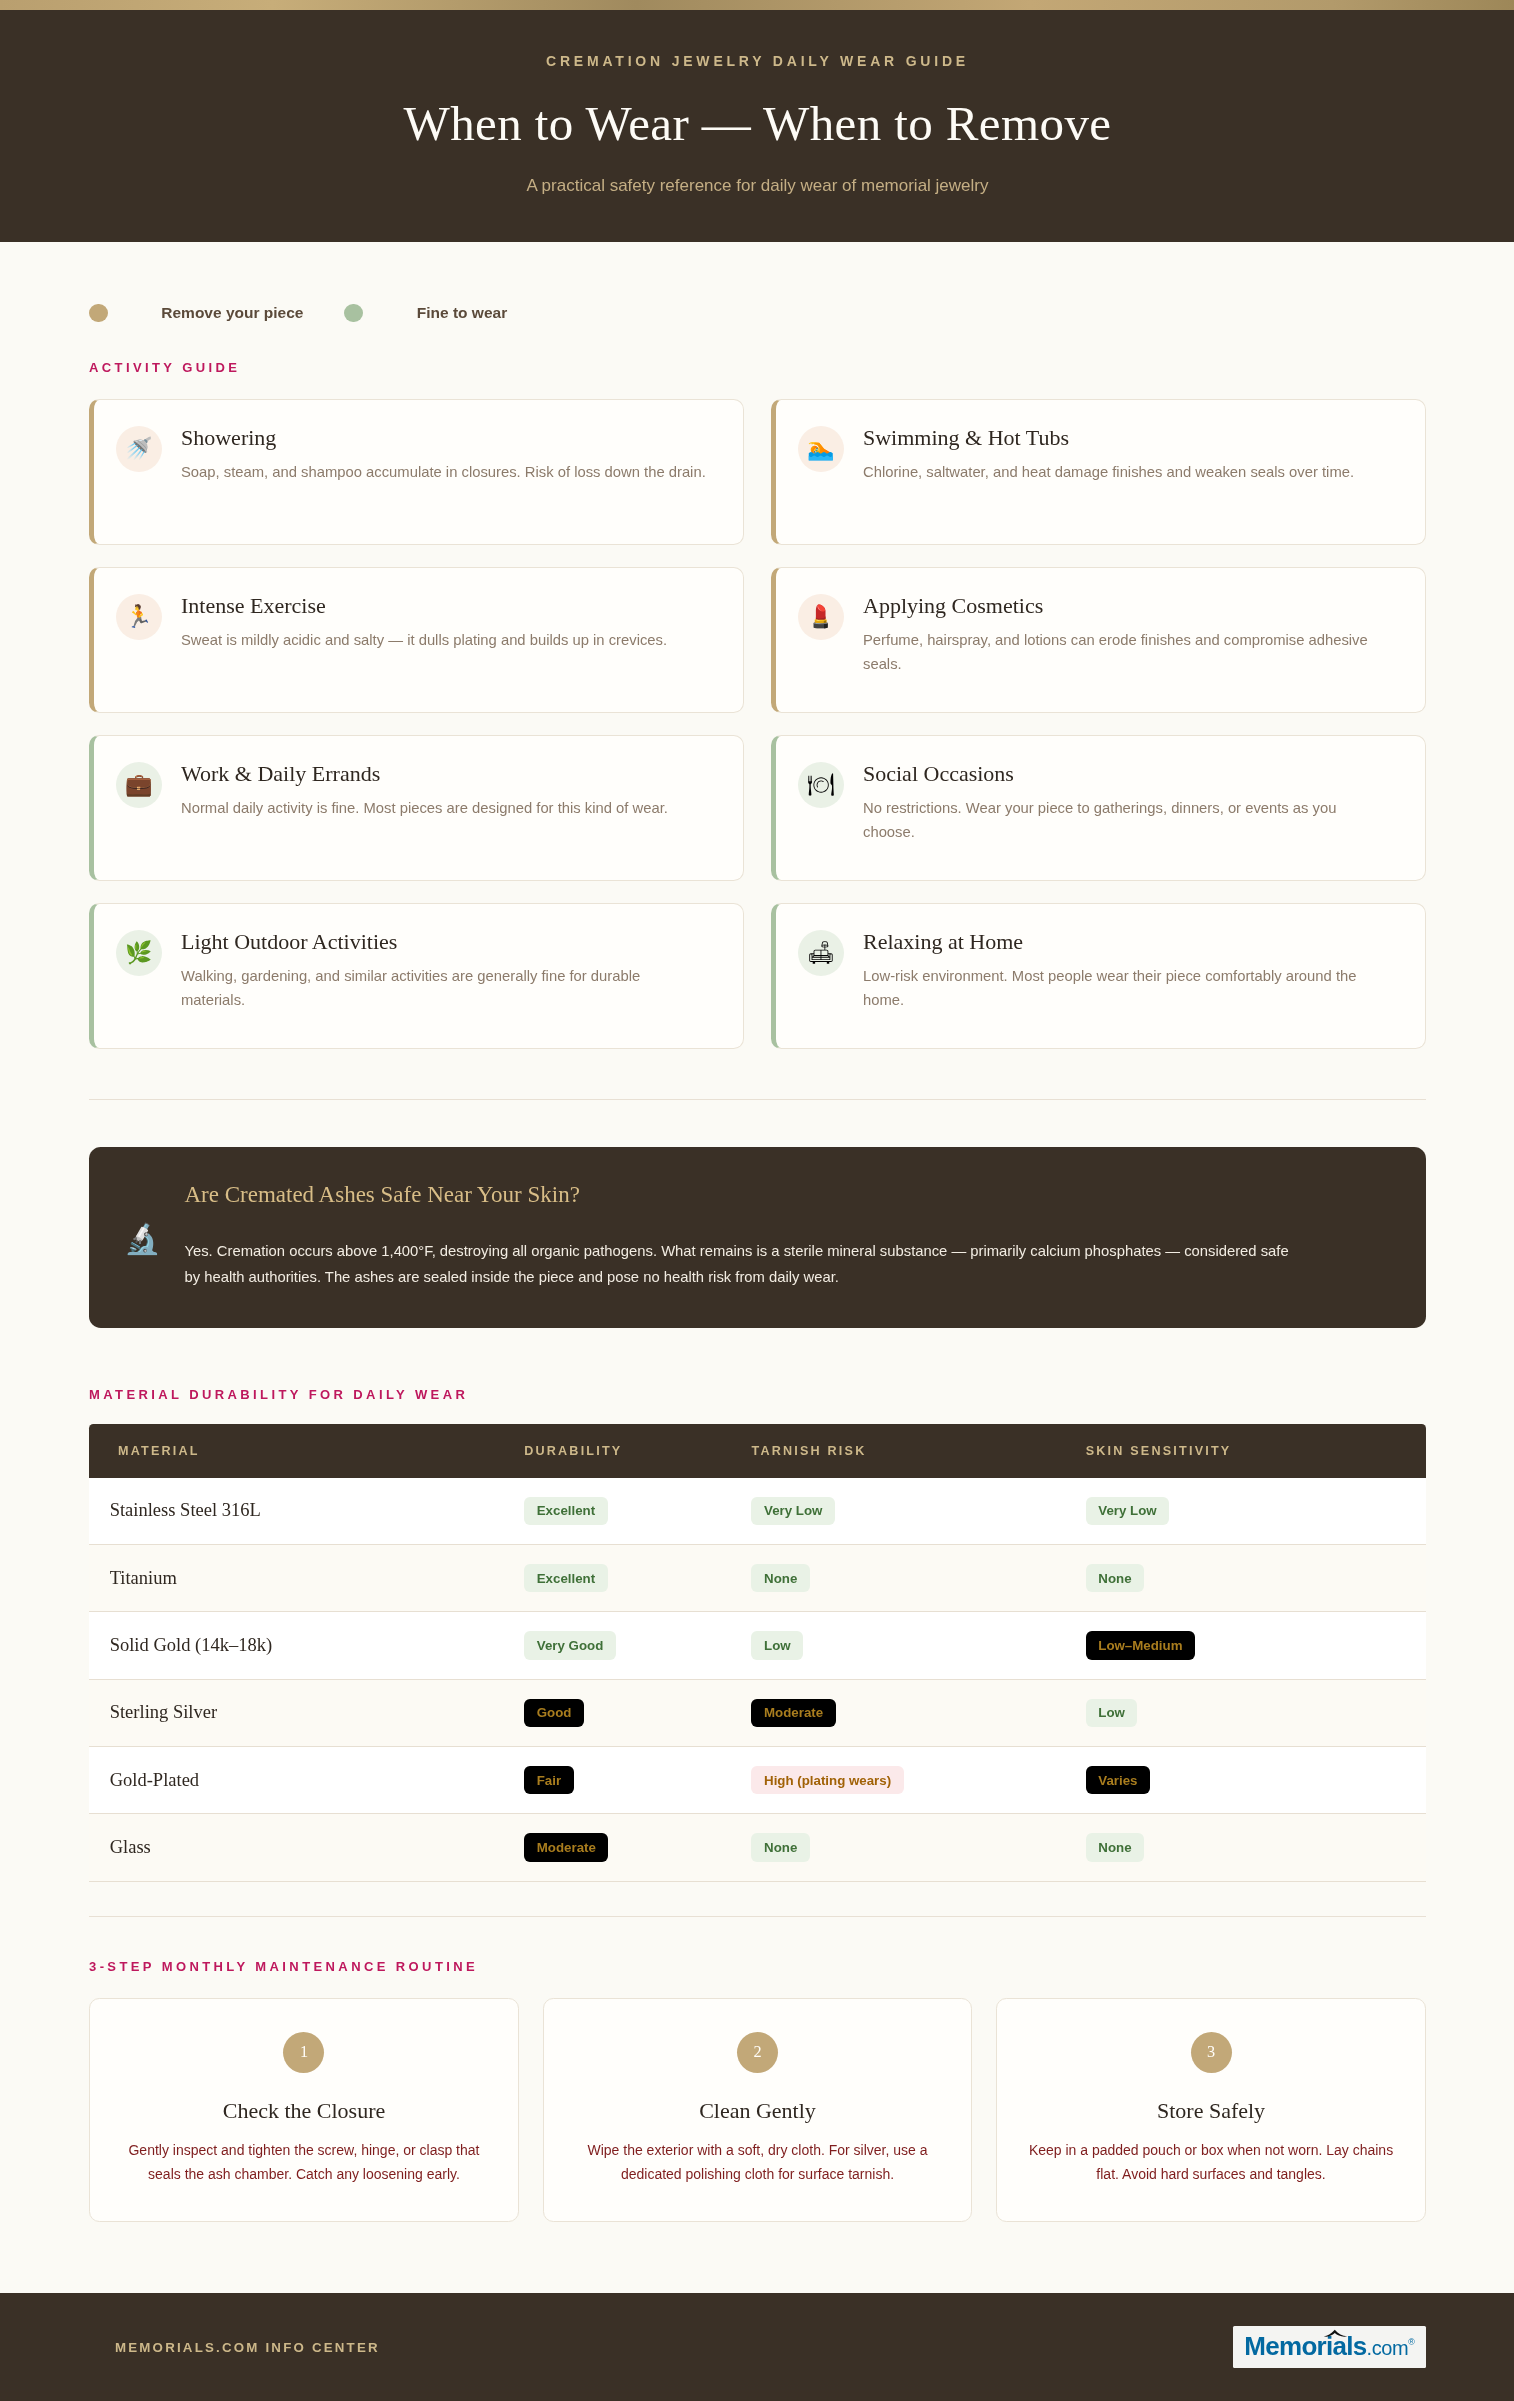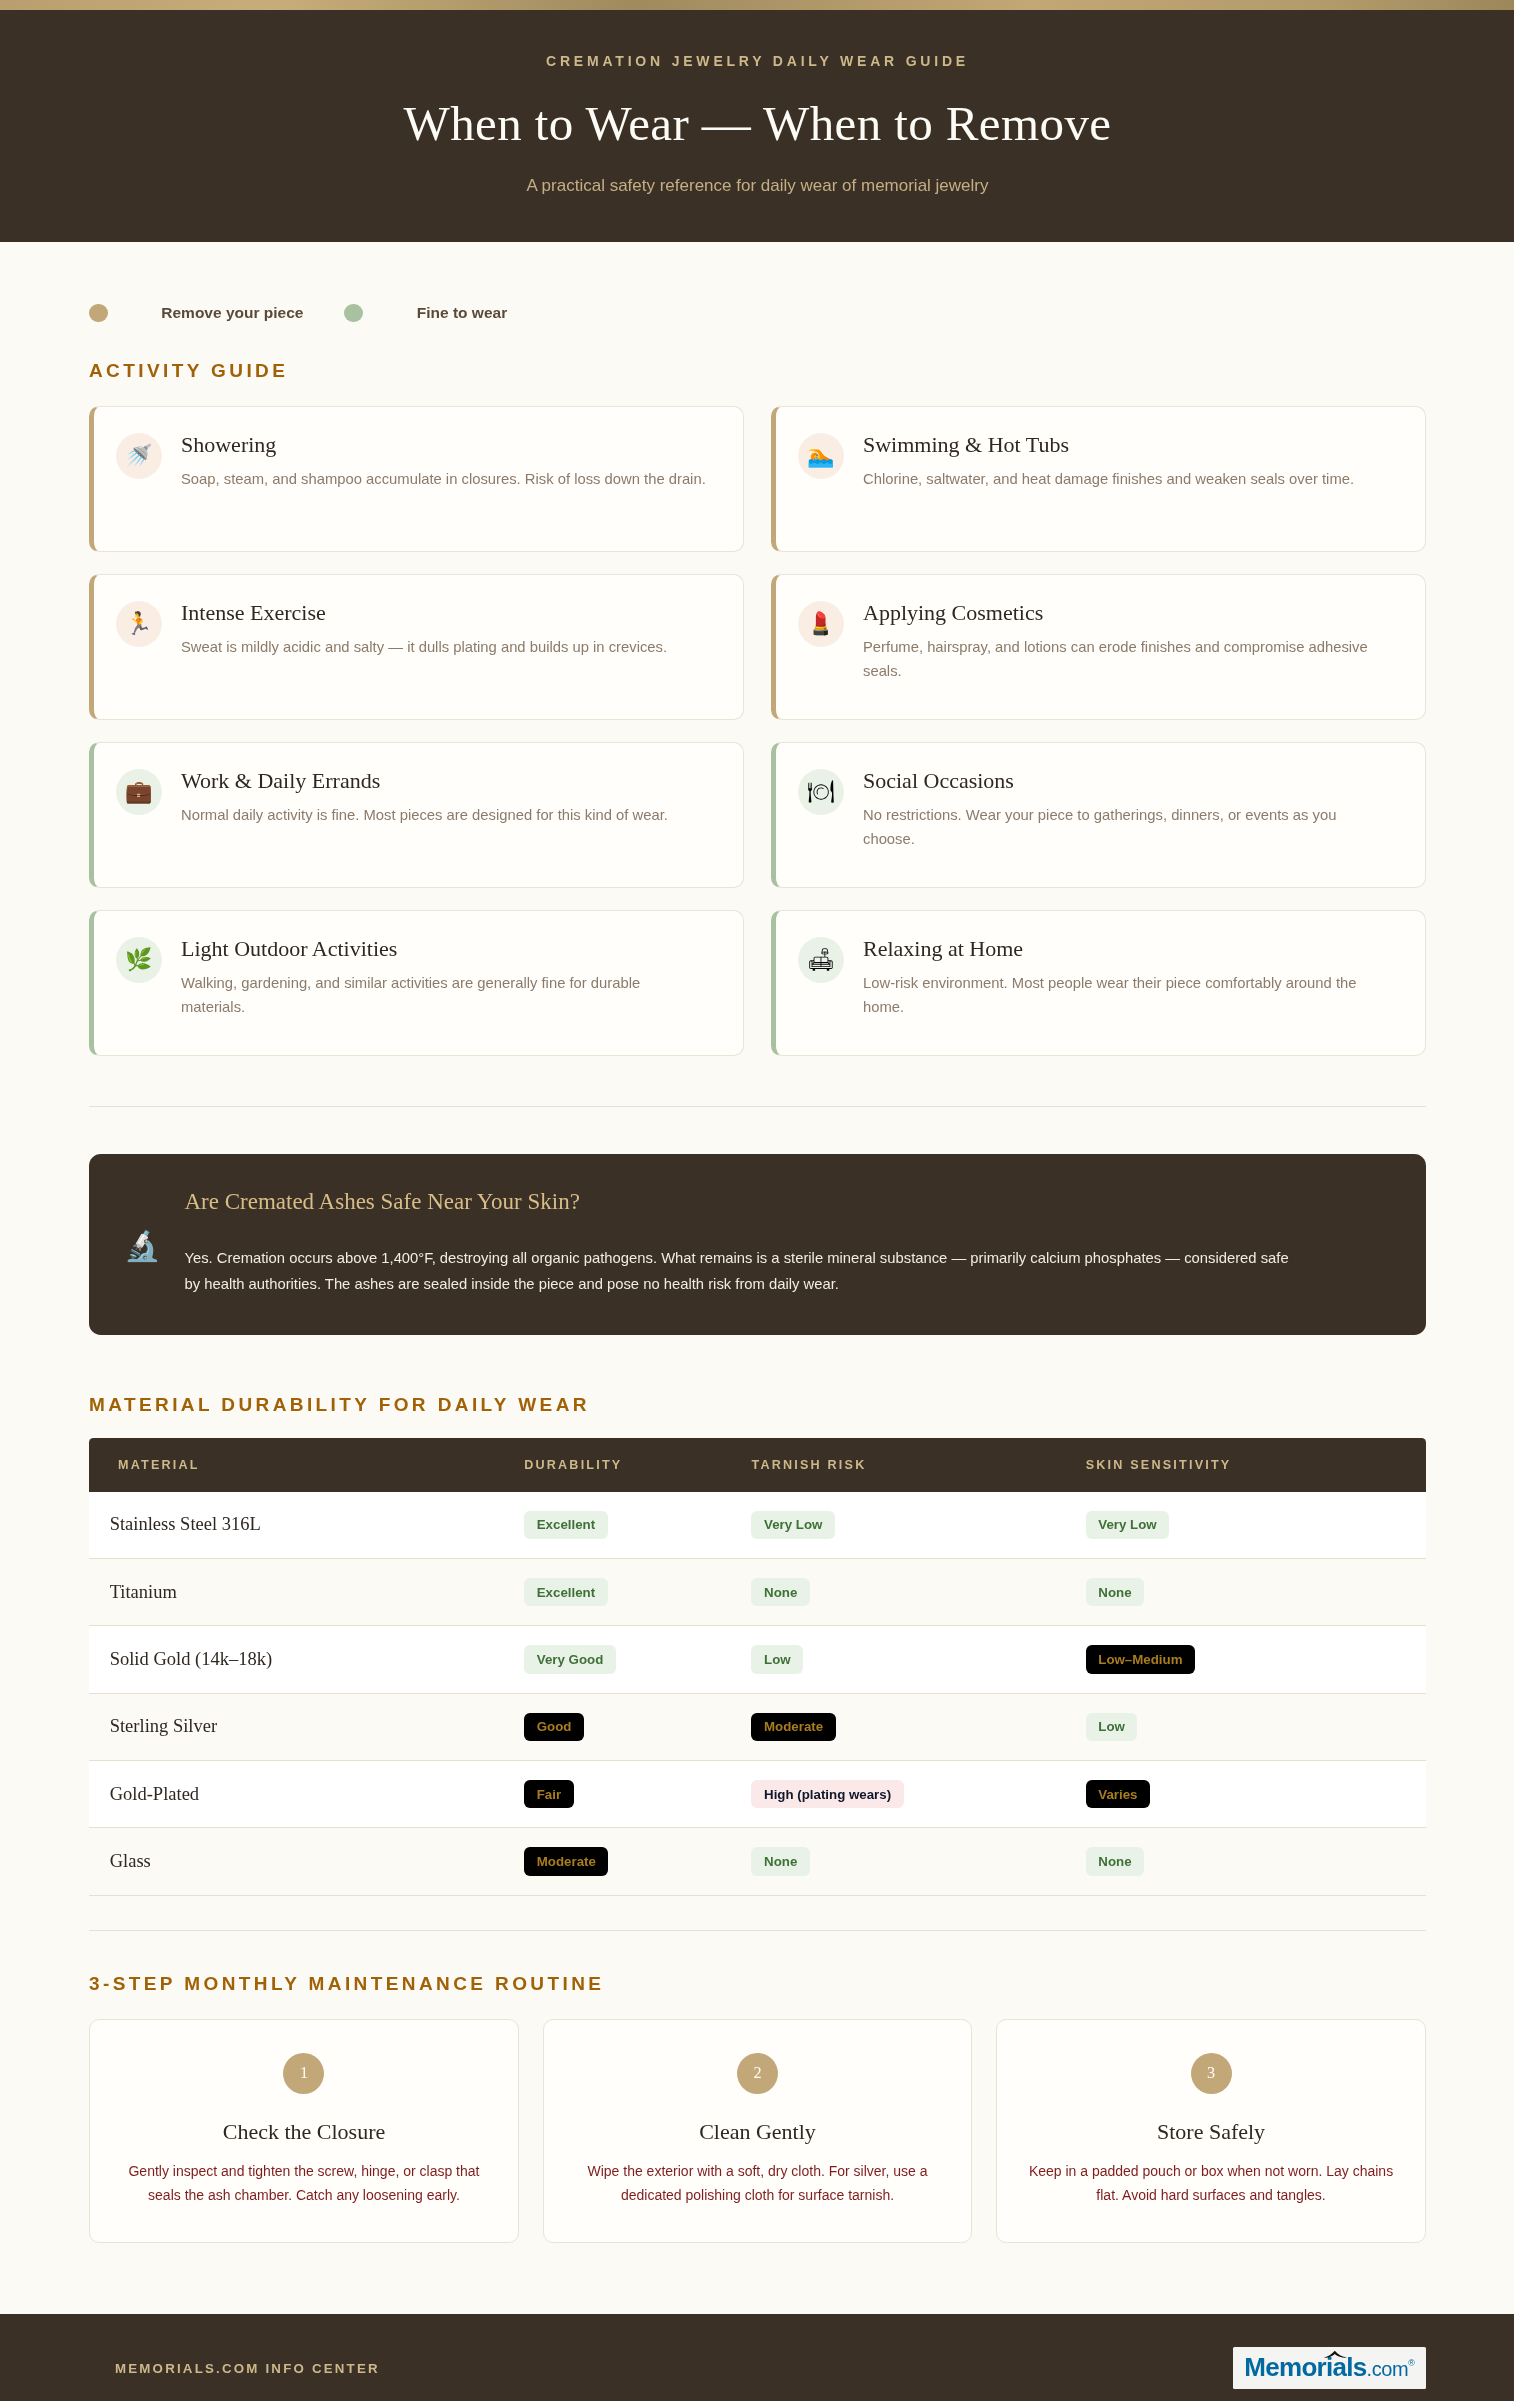--- a/index.html
+++ b/index.html
@@ -53,22 +53,22 @@
     gap: 41px;
     padding-top: 62px;
   }
   .legend-item { display: flex; align-items: center; gap: 11.8px; }
   .dot { width: 18.5px; height: 18.5px; border-radius: 50%; display: block; }
   .dot.remove { background: #c2a878; }
   .dot.fine { background: #a8c1a0; }
   .legend-label { color: #5b4a3a; font-size: 15.5px; font-weight: 700; margin-left: 42px; }
 
   .section-label {
-    color: #a16207;
-    font-size: 19px;
+    color: #be185d;
+    font-size: 13px;
     letter-spacing: 3.4px;
     font-weight: 700;
     text-transform: uppercase;
     margin-top: 38px;
   }
 
   
   .activity-grid {
     display: grid;
     grid-template-columns: 1fr 1fr;
@@ -183,21 +183,21 @@
   .pill {
     display: inline-block;
     padding: 6.7px 12.6px;
     border-radius: 5.9px;
     font-size: 13.3px;
     font-weight: 700;
     white-space: nowrap;
   }
   .pill.good { background: #e9f2e6; color: #3f7038; }
   .pill.warn { background: #000000; color: #a97d1e; }
-  .pill.bad  { background: #fbe9ea; color: #0f172a; }
+  .pill.bad  { background: #fbe9ea; color: #a16207; }
 
   .table-end-divider { height: 0.7px; background: #e8e0d4; margin-top: 34px; }
 
   
   .steps-label { margin-top: 43px; }
   .steps {
     display: grid;
     grid-template-columns: 1fr 1fr 1fr;
     gap: 23.6px;
     margin-top: 23.6px;

